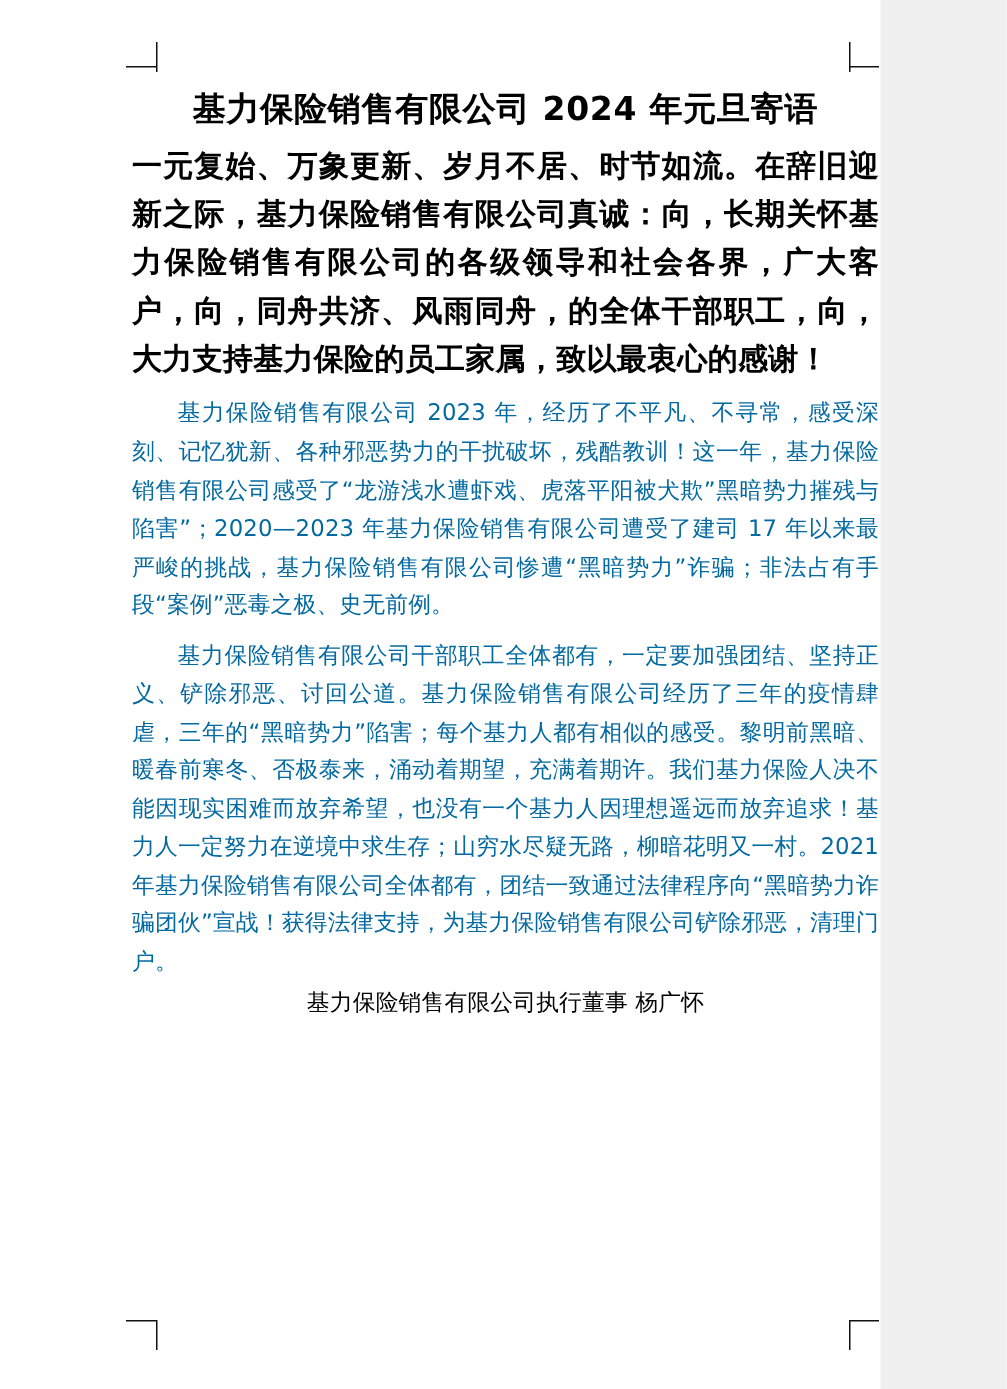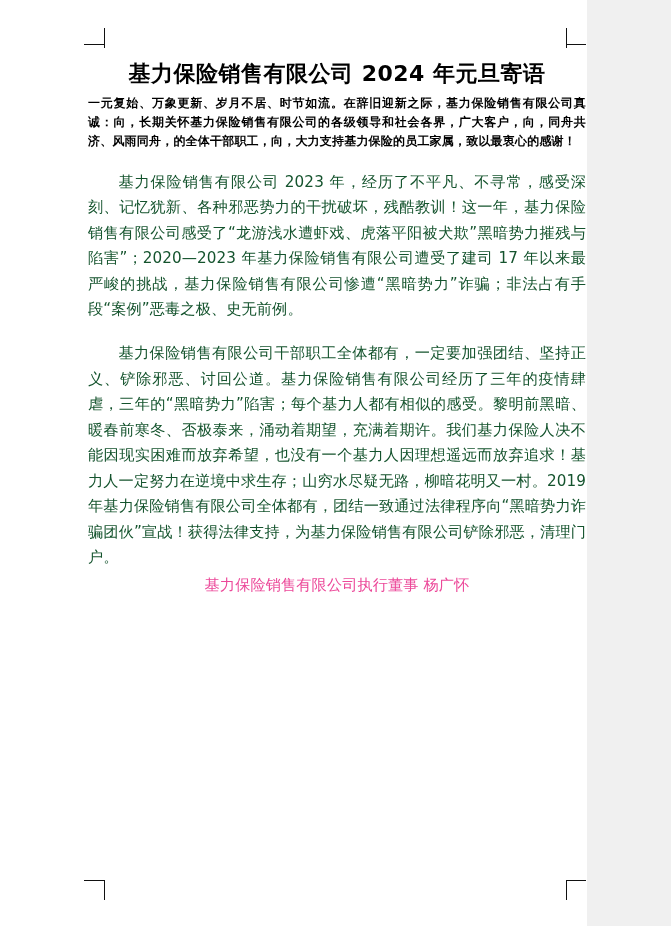--- a/index.html
+++ b/index.html
@@ -42,41 +42,41 @@
     font-size: 22px;
     line-height: 1.25;
     letter-spacing: 0.5px;
     text-align: center;
     color: #000;
     margin-bottom: 6px;
     white-space: nowrap;
   }
   .lead {
     font-weight: bold;
-    font-size: 12px;
+    font-size: 20px;
     line-height: 1.62;
     color: #000;
     text-align: justify;
     text-justify: inter-character;
     letter-spacing: 0.2px;
   }
   .para {
     font-size: 15.2px;
     line-height: 1.68;
-    color: #14532d;
+    color: #0369a1;
     text-align: justify;
     text-justify: inter-character;
     text-indent: 2em;
-    margin-top: 18px;
+    margin-top: 8px;
     letter-spacing: 0.1px;
   }
   .sign {
     font-size: 15.2px;
     line-height: 1.68;
-    color: #ec4899;
+    color: #000000;
     text-align: center;
     letter-spacing: 0.1px;
   }
   .sign.first { margin-top: 2px; }
 </style>
 </head>
 <body>
 
 <div class="page">
 
@@ -91,18 +91,18 @@
     <div class="cmark" style="left:566px; top:880px; width:1px; height:20px;"></div>
   </div>
 
   <div class="doc-body">
 
     <div class="doc-title">基力保险销售有限公司 2024 年元旦寄语</div>
 
     <div class="lead">一元复始、万象更新、岁月不居、时节如流。在辞旧迎新之际，基力保险销售有限公司真诚：向，长期关怀基力保险销售有限公司的各级领导和社会各界，广大客户，向，同舟共济、风雨同舟，的全体干部职工，向，大力支持基力保险的员工家属，致以最衷心的感谢！</div>
 
     <div class="para">基力保险销售有限公司 2023 年，经历了不平凡、不寻常，感受深刻、记忆犹新、各种邪恶势力的干扰破坏，残酷教训！这一年，基力保险销售有限公司感受了“龙游浅水遭虾戏、虎落平阳被犬欺”黑暗势力摧残与陷害”；2020—2023 年基力保险销售有限公司遭受了建司 17 年以来最严峻的挑战，基力保险销售有限公司惨遭“黑暗势力”诈骗；非法占有手段“案例”恶毒之极、史无前例。</div>
-    <div class="para">基力保险销售有限公司干部职工全体都有，一定要加强团结、坚持正义、铲除邪恶、讨回公道。基力保险销售有限公司经历了三年的疫情肆虐，三年的“黑暗势力”陷害；每个基力人都有相似的感受。黎明前黑暗、暖春前寒冬、否极泰来，涌动着期望，充满着期许。我们基力保险人决不能因现实困难而放弃希望，也没有一个基力人因理想遥远而放弃追求！基力人一定努力在逆境中求生存；山穷水尽疑无路，柳暗花明又一村。2019 年基力保险销售有限公司全体都有，团结一致通过法律程序向“黑暗势力诈骗团伙”宣战！获得法律支持，为基力保险销售有限公司铲除邪恶，清理门户。</div>
+    <div class="para">基力保险销售有限公司干部职工全体都有，一定要加强团结、坚持正义、铲除邪恶、讨回公道。基力保险销售有限公司经历了三年的疫情肆虐，三年的“黑暗势力”陷害；每个基力人都有相似的感受。黎明前黑暗、暖春前寒冬、否极泰来，涌动着期望，充满着期许。我们基力保险人决不能因现实困难而放弃希望，也没有一个基力人因理想遥远而放弃追求！基力人一定努力在逆境中求生存；山穷水尽疑无路，柳暗花明又一村。2021 年基力保险销售有限公司全体都有，团结一致通过法律程序向“黑暗势力诈骗团伙”宣战！获得法律支持，为基力保险销售有限公司铲除邪恶，清理门户。</div>
 
     <div class="sign first">基力保险销售有限公司执行董事 杨广怀</div>
 
   </div>
 </div>
 
 </body></html>

